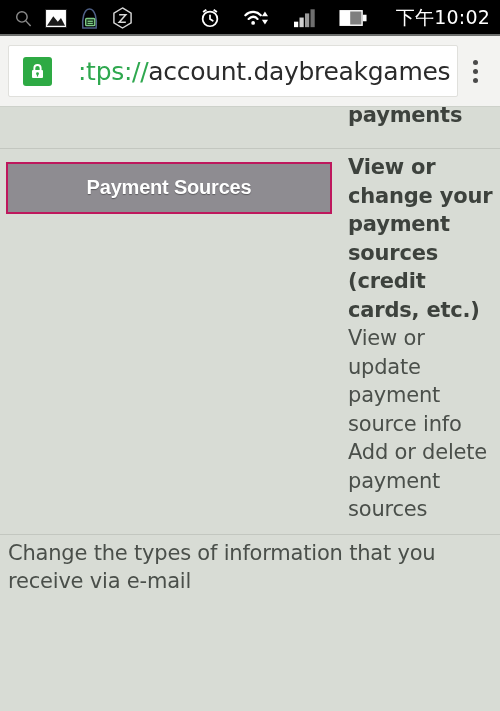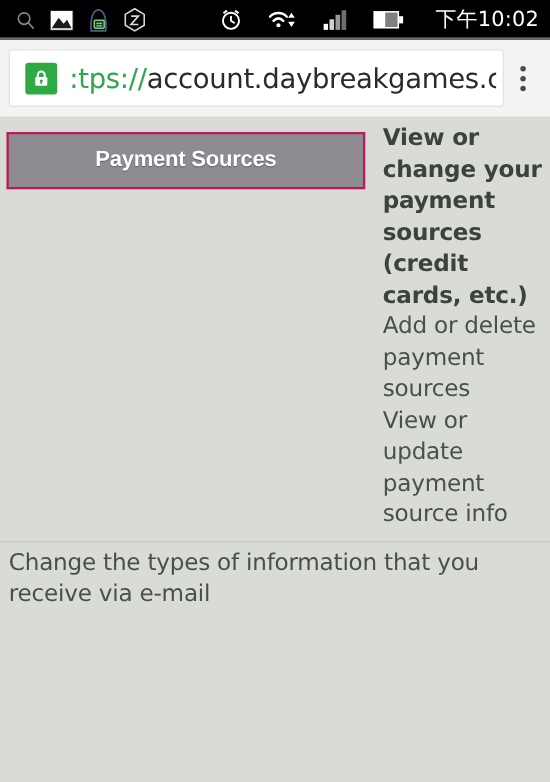--- a/index.html
+++ b/index.html
@@ -88,21 +88,21 @@
     margin-right: 11px;
   }
   #url-text {
     font-size: 25px;
     color: #2b2b2b;
     white-space: nowrap;
     overflow: hidden;
     letter-spacing: -.3px;
     font-family: "DejaVu Sans", sans-serif;
   }
-  #url-text .scheme { color: #2fa84f; }
+  #url-text .scheme { color: #2fa84f; margin-left: 15px; }
   #menu-dots {
     flex: 0 0 auto;
     width: 34px;
     display: flex;
     flex-direction: column;
     align-items: center;
     justify-content: center;
     gap: 4px;
   }
   #menu-dots i {
@@ -282,29 +282,35 @@
 
   <div id="menu-dots">
     <i></i>
     <i></i>
     <i></i>
   </div>
 </div>
 
 <div id="page">
 
+  <div class="row" id="row-clipped">
+    <div class="cell-left"></div>
+    <div class="cell-right">
+      <p class="desc-strong">payments</p>
+    </div>
+  </div>
 
   <div class="row">
     <div class="cell-left">
       <button class="section-btn">Payment Sources</button>
     </div>
     <div class="cell-right">
       <p class="desc-strong">View or change your payment sources (credit cards, etc.)</p>
+      <p class="desc-normal">View or update payment source info</p>
       <p class="desc-normal">Add or delete payment sources</p>
-      <p class="desc-normal">View or update payment source info</p>
     </div>
   </div>
 
   <div class="row">
     <div class="cell-right">
       <p class="desc-normal">Change the types of information that you receive via e-mail</p>
     </div>
   </div>
 
 </div>

